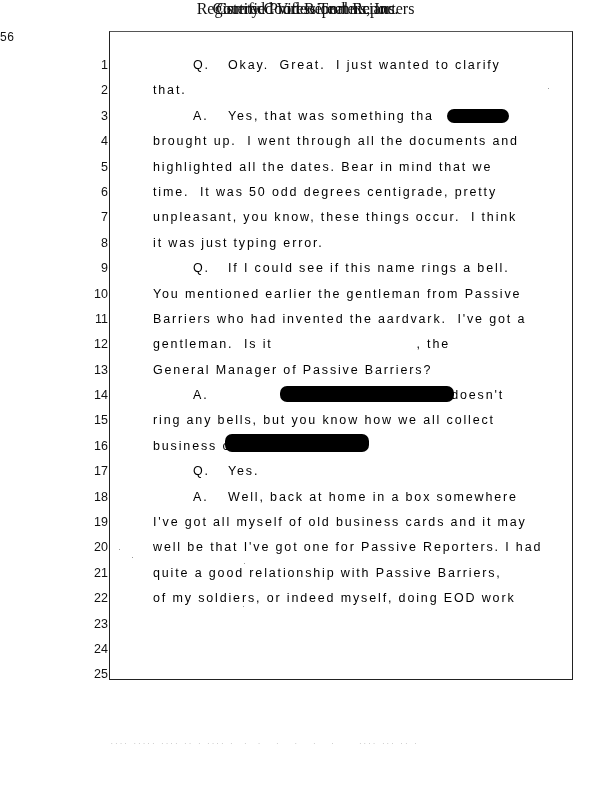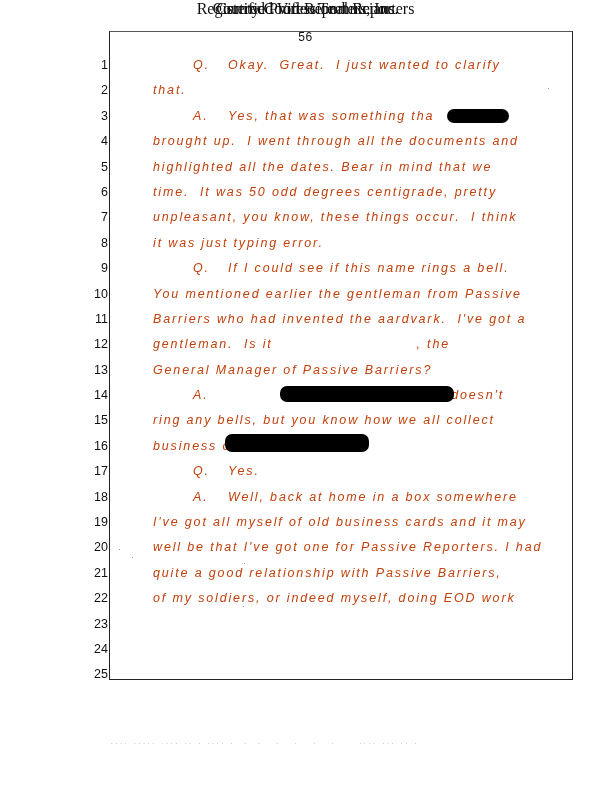--- a/index.html
+++ b/index.html
@@ -23,21 +23,21 @@
       height: 649px;
       border: 1px solid #222;
       border-top-color: #555;
       box-sizing: border-box;
     }
     .page-number {
       position: absolute;
       left: 0;
       width: 611px;
       top: 30px;
-      text-align: center;
+      text-align: left;
       font-size: 12px;
       line-height: 14px;
       letter-spacing: 0.5px;
       color: #111;
     }
     .line-numbers {
       position: absolute;
       left: 60px;
       top: 55px;
       width: 48px;
@@ -54,23 +54,22 @@
       left: 153px;
       top: 55px;
       width: 410px;
     }
     .line {
       height: 25.4px;
       line-height: 20px;
       white-space: pre;
       font-size: 12.5px;
       letter-spacing: 1.85px;
-      color: #c2410c;
+      color: #000000;
       position: relative;
-      font-style: italic;
     }
     .line.indent {
       padding-left: 40px;
     }
     .speaker {
       display: inline-block;
       width: 35px;
     }
     .redaction {
       position: absolute;

